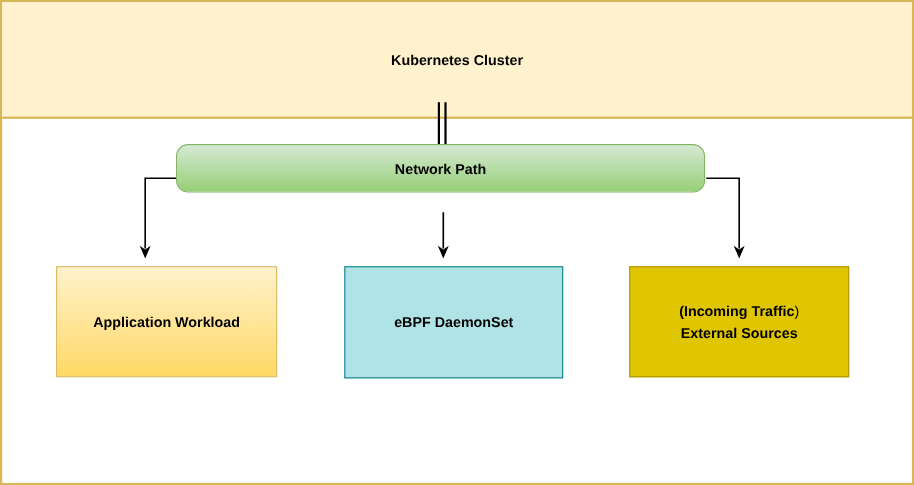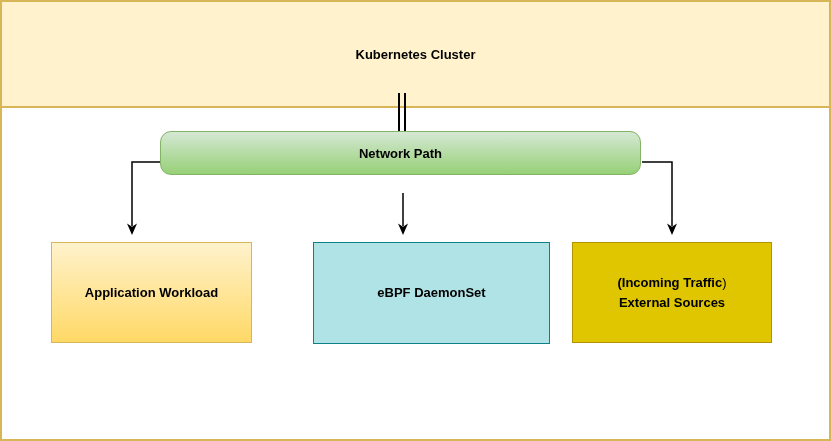--- a/index.html
+++ b/index.html
@@ -71,21 +71,21 @@
     line-height: 20px;
   }
   .node-label .thin { font-weight: normal; }
 
   .node-workload {
     left: 49px; width: 201px;
     border: 1px solid var(--workload_border, #D6B656);
     background: linear-gradient(to bottom, var(--workload_fill_top, #FFF2CC), var(--workload_fill_bottom, #FFD966));
   }
   .node-ebpf {
-    left: 311px; width: 237px; height: 102px;
+    left: 311px; width: 199px; height: 102px;
     border: 1px solid var(--ebpf_border, #0E8088);
     background: var(--ebpf_fill, #B0E3E6);
   }
   .node-external {
     left: 570px; width: 200px;
     border: 1px solid var(--external_border, #B09500);
     background: var(--external_fill, #E0C600);
   }
 </style>
 </head>

